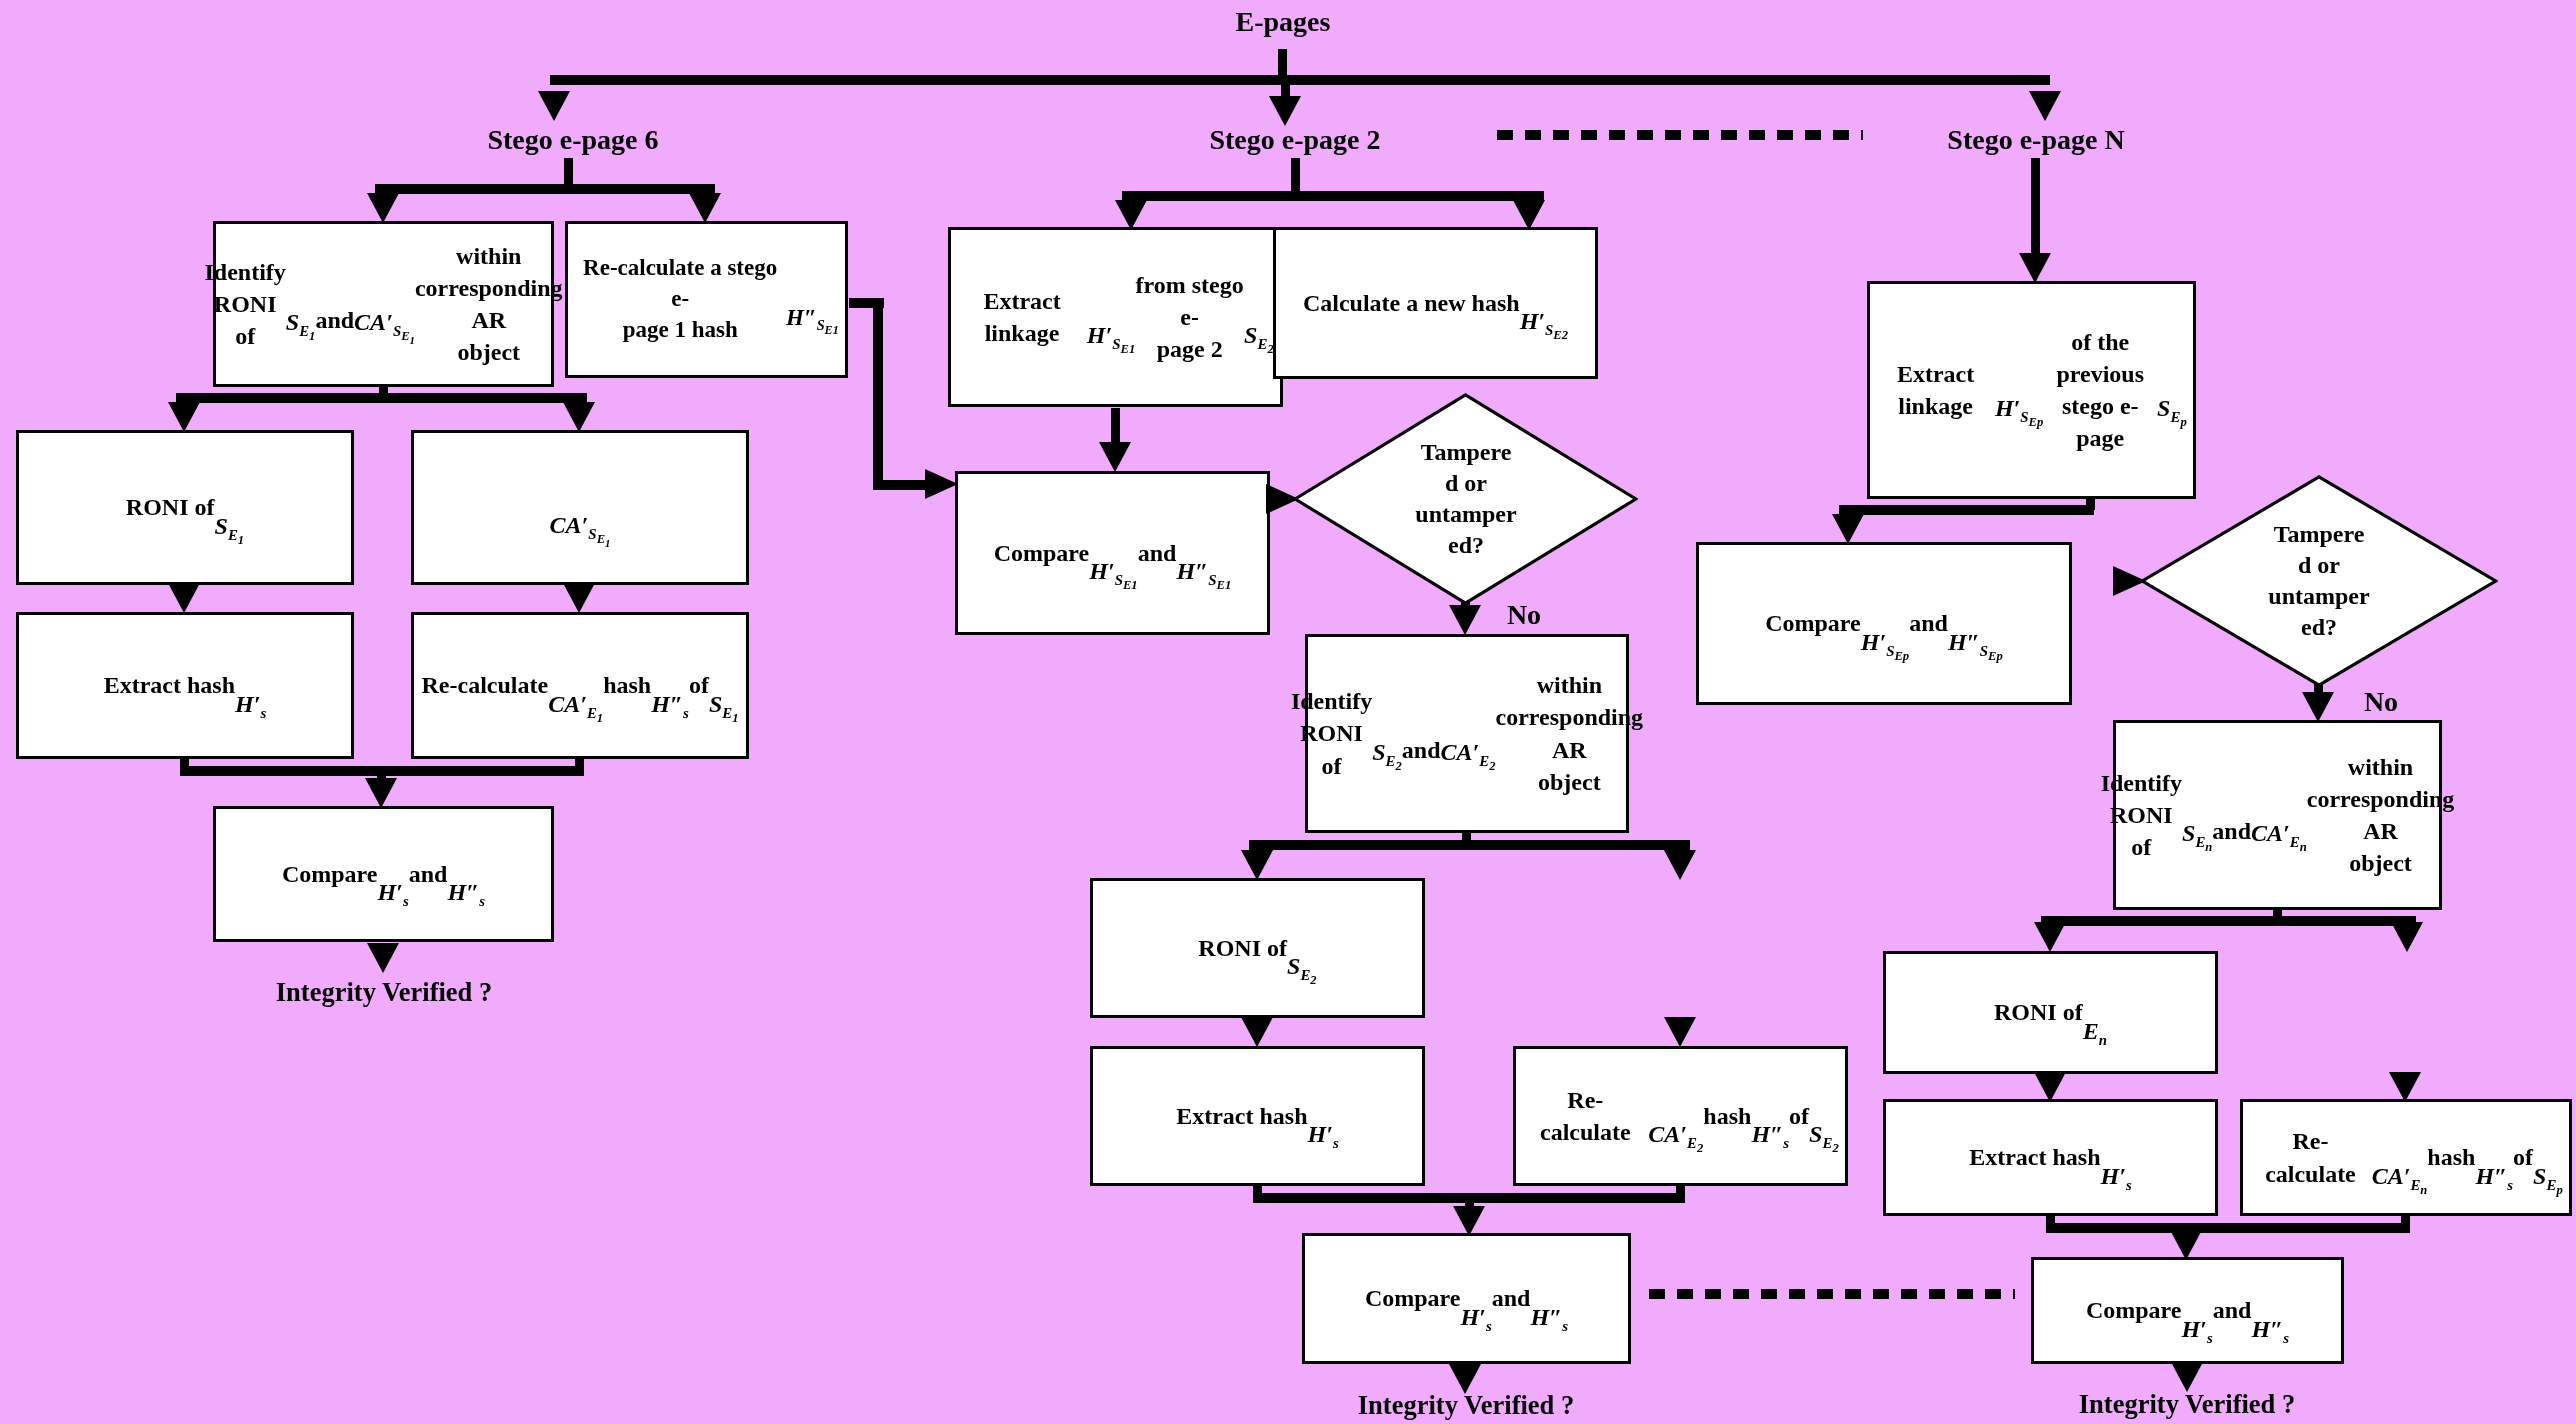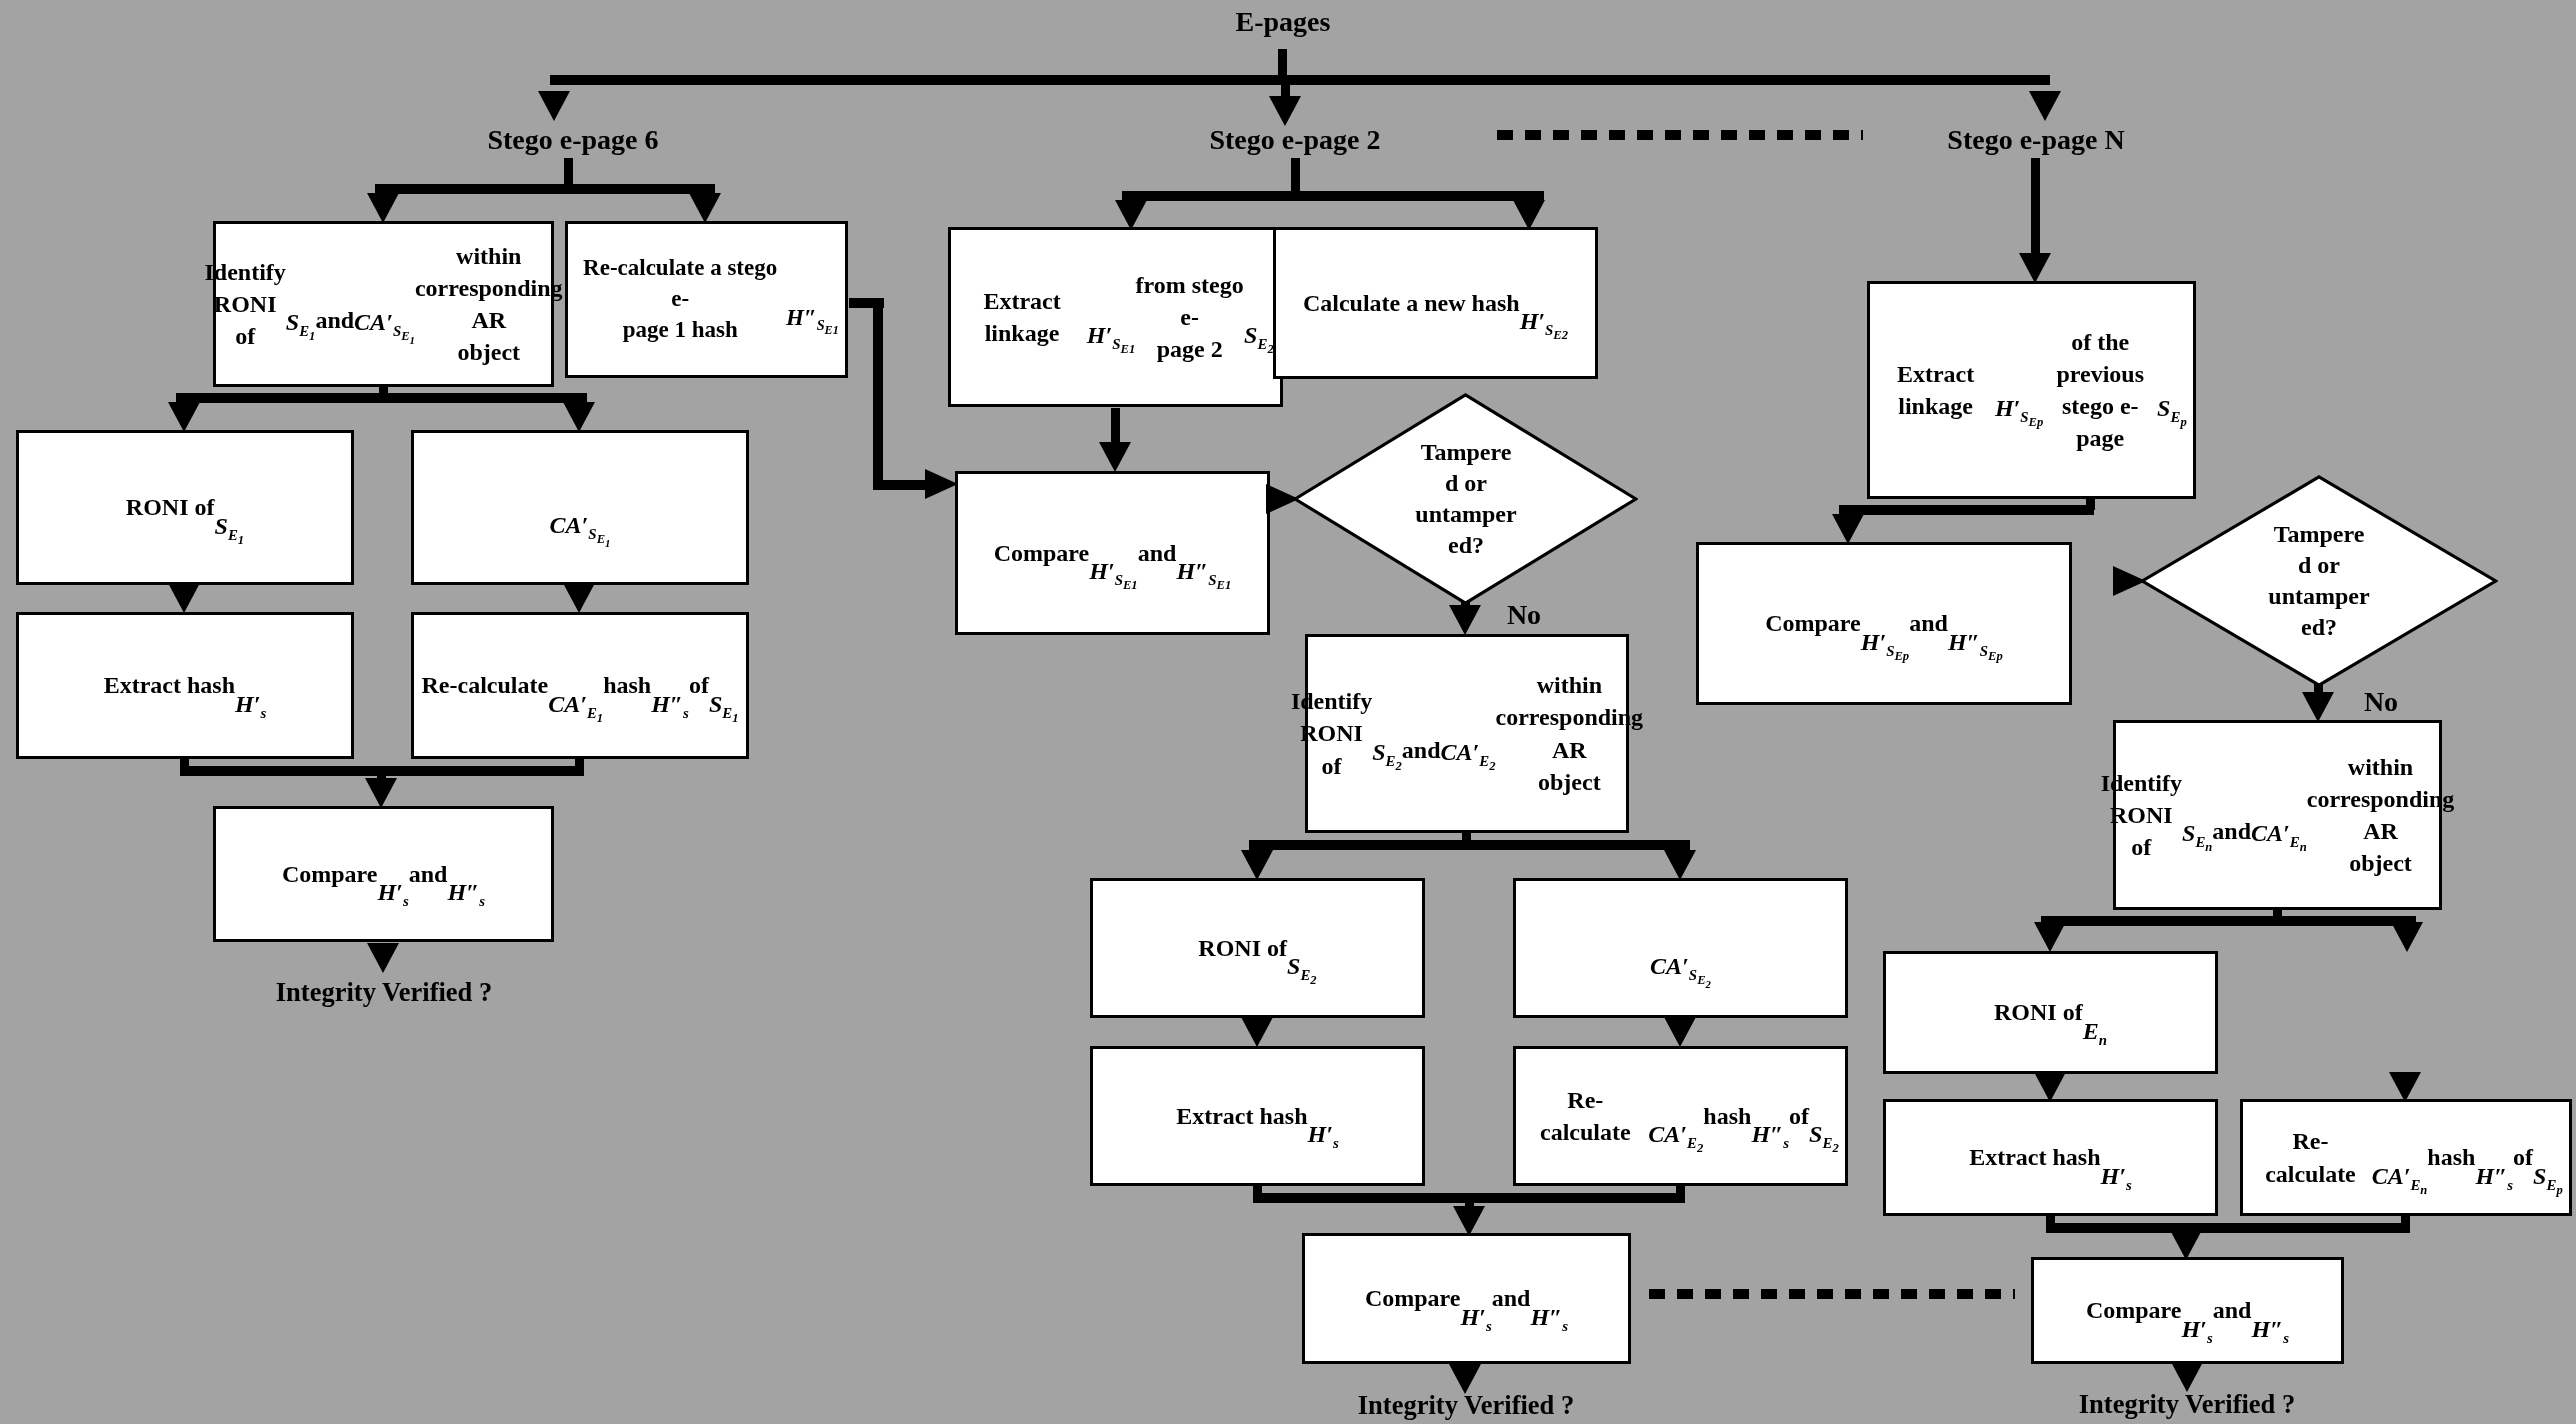--- a/index.html
+++ b/index.html
@@ -1,17 +1,17 @@
 <!DOCTYPE html>
 <html style="font-size:10px"><head>
 <meta charset="utf-8">
 <style>
   html,body{margin:0;padding:0;background:#ffffff;}
   #stage{
-    position:relative;width:2576px;height:1425px;background:#a3a3a3;overflow:hidden;
+    position:relative;width:2576px;height:1425px;background:#f0abfc;overflow:hidden;
     font-family:"Liberation Serif","DejaVu Serif",serif;font-weight:bold;color:#000;
   }
   .box{
     position:absolute;box-sizing:border-box;border:3.2px solid #000;background:#fff;
     display:flex;align-items:center;justify-content:center;text-align:center;
     font-size:24px;line-height:1.34;padding:3.8px 6.3px;
   }
   .box.small{font-size:23px;}
   .lbl{
     position:absolute;transform:translateX(-50%);white-space:nowrap;
@@ -115,23 +115,20 @@
   <div class="lbl" style="left:1524px;top:599px;">No</div>
 
   <div class="box" style="left:1305px;top:634px;width:324px;height:199px;">Identify RONI of <i>S<sub>E<sub>2</sub></sub></i><br>and <i>CA′<sub>E<sub>2</sub></sub></i> within<br>corresponding AR<br>object</div>
 
   <div class="vline" style="left:1462px;top:833px;height:8.8px;"></div>
   <div class="hline" style="left:1249px;top:840px;width:441px;"></div>
   <div class="arrow-down" style="left:1241px;top:850px;"></div>
   <div class="arrow-down" style="left:1664px;top:850px;"></div>
 
   <div class="box" style="left:1090px;top:878px;width:335px;height:140px;">RONI of <i>S<sub>E<sub>2</sub></sub></i></div>
-  <div class="box" style="left:1513px;top:878px;width:335px;height:140px;">
-      <i>CA′<sub>S<sub>E<sub>2</sub></sub></sub></i>
-    </div>
 
   <div class="arrow-down" style="left:1241px;top:1017px;"></div>
   <div class="arrow-down" style="left:1664px;top:1017px;"></div>
 
   <div class="box" style="left:1090px;top:1046px;width:335px;height:140px;">Extract hash <i>H′<sub>s</sub></i></div>
   <div class="box" style="left:1513px;top:1046px;width:335px;height:140px;">Re-calculate<br><i>CA′<sub>E<sub>2</sub></sub></i> hash <i>H″<sub>s</sub></i> of <i>S<sub>E<sub>2</sub></sub></i></div>
 
   <div class="vline" style="left:1253px;top:1185px;height:9.5px;"></div>
   <div class="vline" style="left:1676px;top:1185px;height:9.5px;"></div>
   <div class="hline" style="left:1253px;top:1193px;width:432px;"></div>

